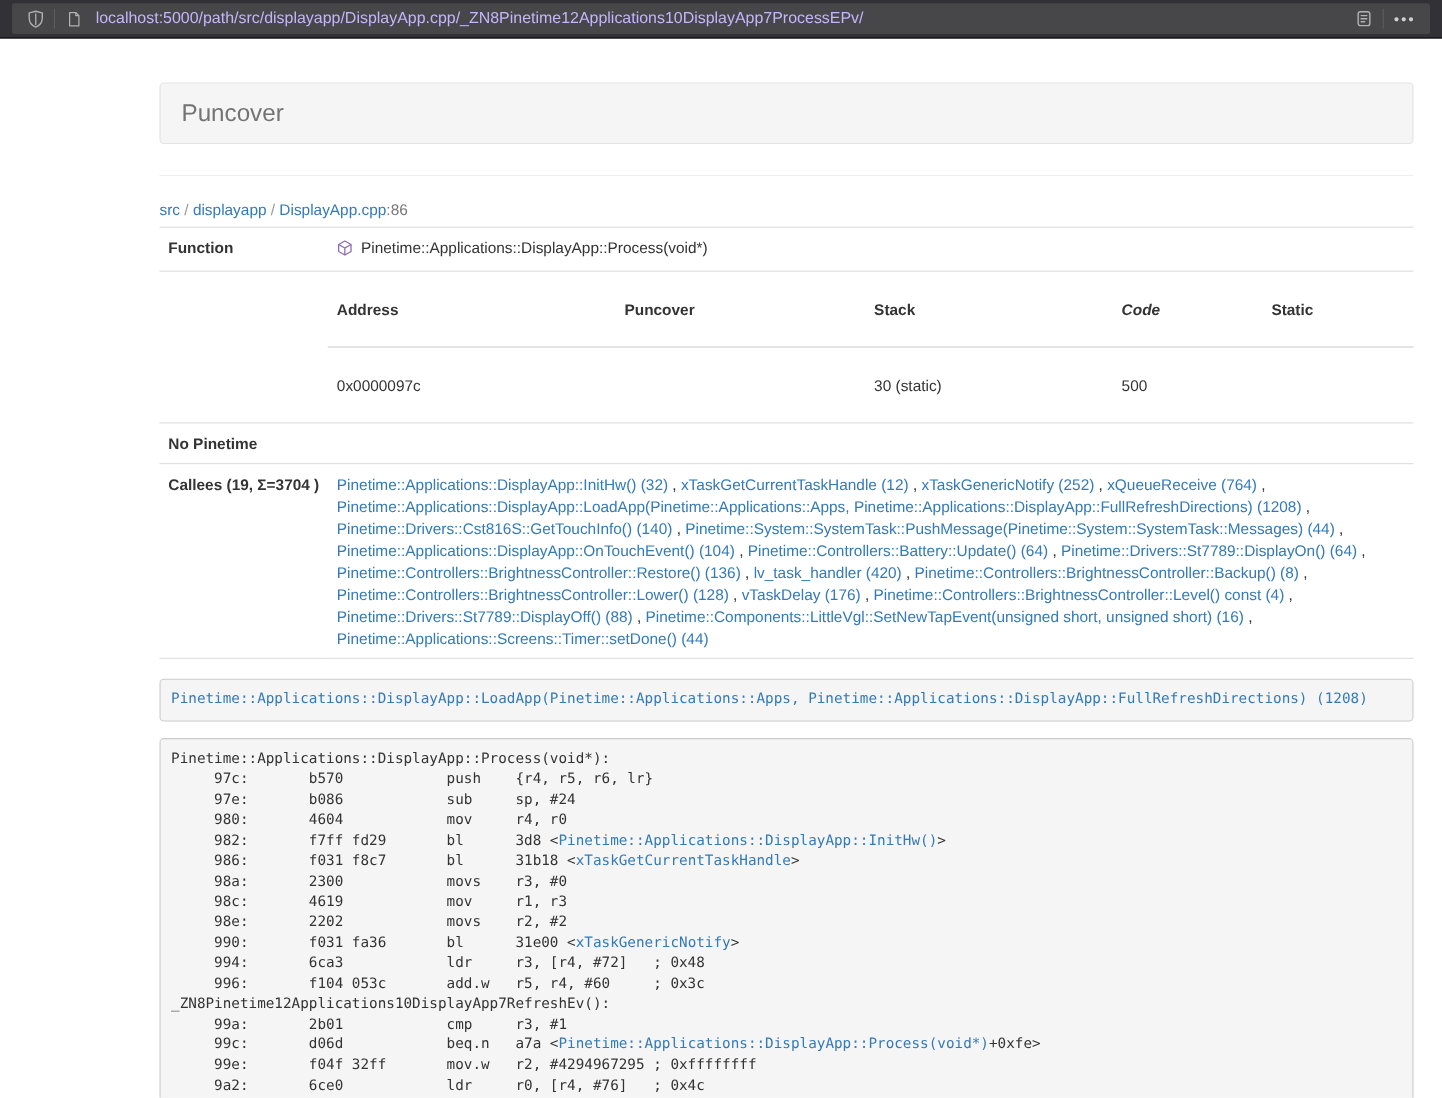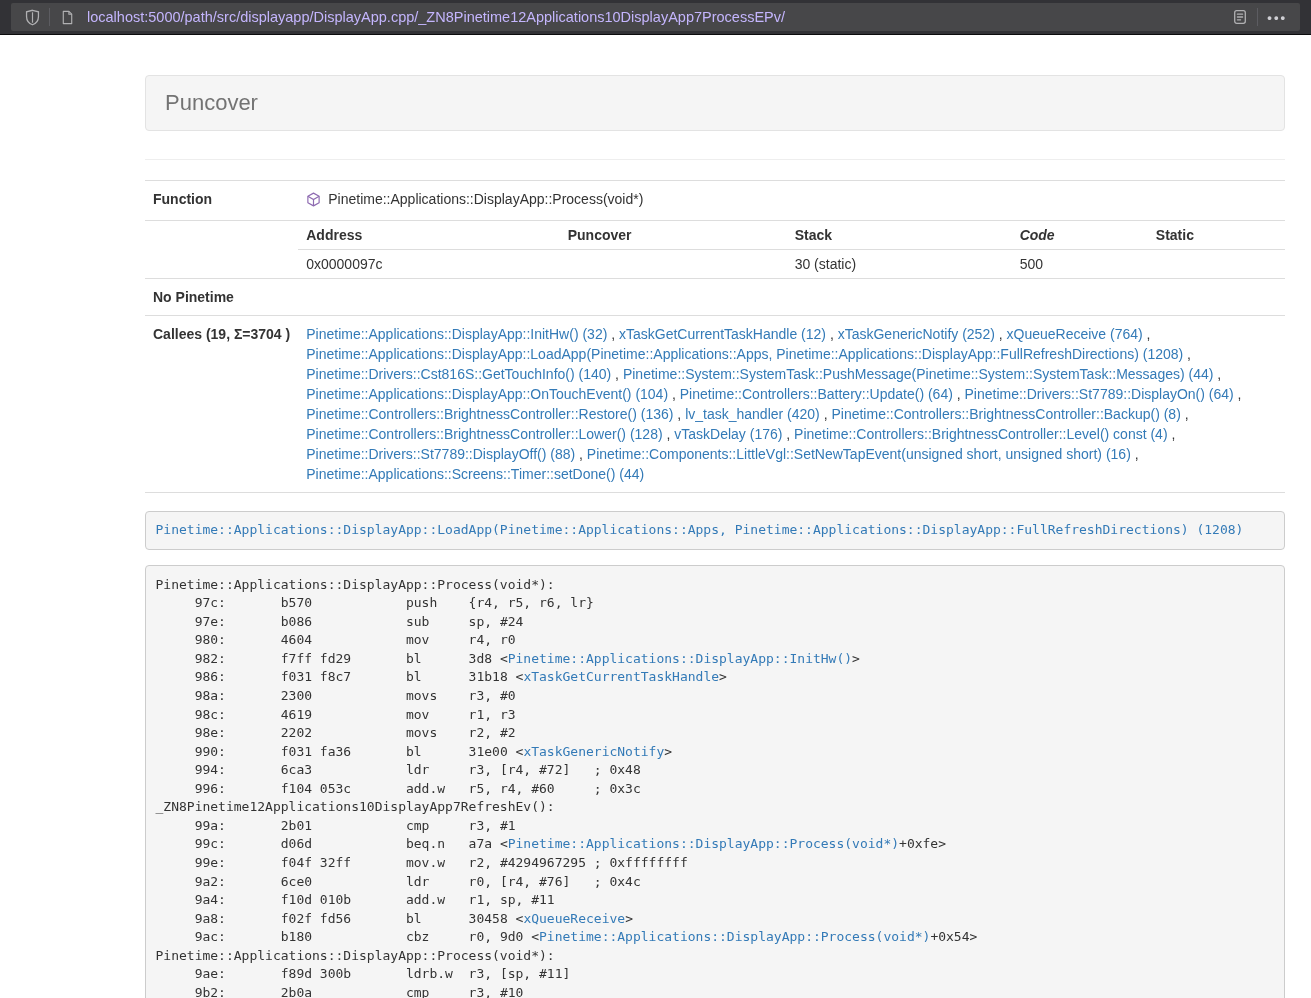--- a/index.html
+++ b/index.html
@@ -46,21 +46,21 @@
     padding: 8px; text-align: left; vertical-align: top;
     border-top: 1px solid #ddd; line-height: 20px; font-size: 14px;
   }
   table.main > tbody > tr:last-child > th,
   table.main > tbody > tr:last-child > td { border-bottom: 1px solid #ddd; }
   th.rowlabel { width: 151px; font-weight: bold; white-space: nowrap; margin-left: 39px; }
   .func-sig { display: inline-flex; align-items: center; gap: 7px; }
   td.subtable-cell { padding: 0 !important; border-top: 1px solid #ddd; }
   table.inner { width: 100%; border-collapse: collapse; margin: 0; }
   table.inner th, table.inner td {
-    padding: 4px 8px; text-align: left; line-height: 20px; font-size: 14px;
+    padding: 24px 8px; text-align: left; line-height: 20px; font-size: 14px;
   }
   table.inner thead th { font-weight: bold; border-bottom: 1px solid #ddd; }
   table.inner .c1 { width: 26.5%; } table.inner .c2 { width: 23%; }
   table.inner .c3 { width: 22.8%; } table.inner .c4 { width: 13.8%; font-style: italic; }
   .callees-cell { line-height: 20px; }
   
   pre.codeblock {
     font-family: "DejaVu Sans Mono", monospace;
     font-size: 13px; line-height: 1.42857;
     background: #f5f5f5; border: 1px solid #ccc; border-radius: 4px;
@@ -100,20 +100,21 @@
 </div>
 
 <div class="container">
 
   <div class="well">
     <span class="app-title">Puncover</span>
   </div>
 
   <hr class="rule">
 
+  <div class="breadcrumb"><a href="#">src</a><span class="bc-sep"> / </span><a href="#">displayapp</a><span class="bc-sep"> / </span><a href="#">DisplayApp.cpp</a><span class="bc-suffix">:86</span></div>
 
   <table class="main">
     <tbody>
       <tr>
         <th class="rowlabel">Function</th>
         <td>
           <span class="func-sig">
             <span style="display:inline-flex;">
               <svg width="15" height="15" viewBox="0 0 16 16">
                 <path d="M8 1.2 L14 4.6 V11.4 L8 14.8 L2 11.4 V4.6 Z" fill="none" stroke="#8e6bb1" stroke-width="1.25" stroke-linejoin="round"></path>

